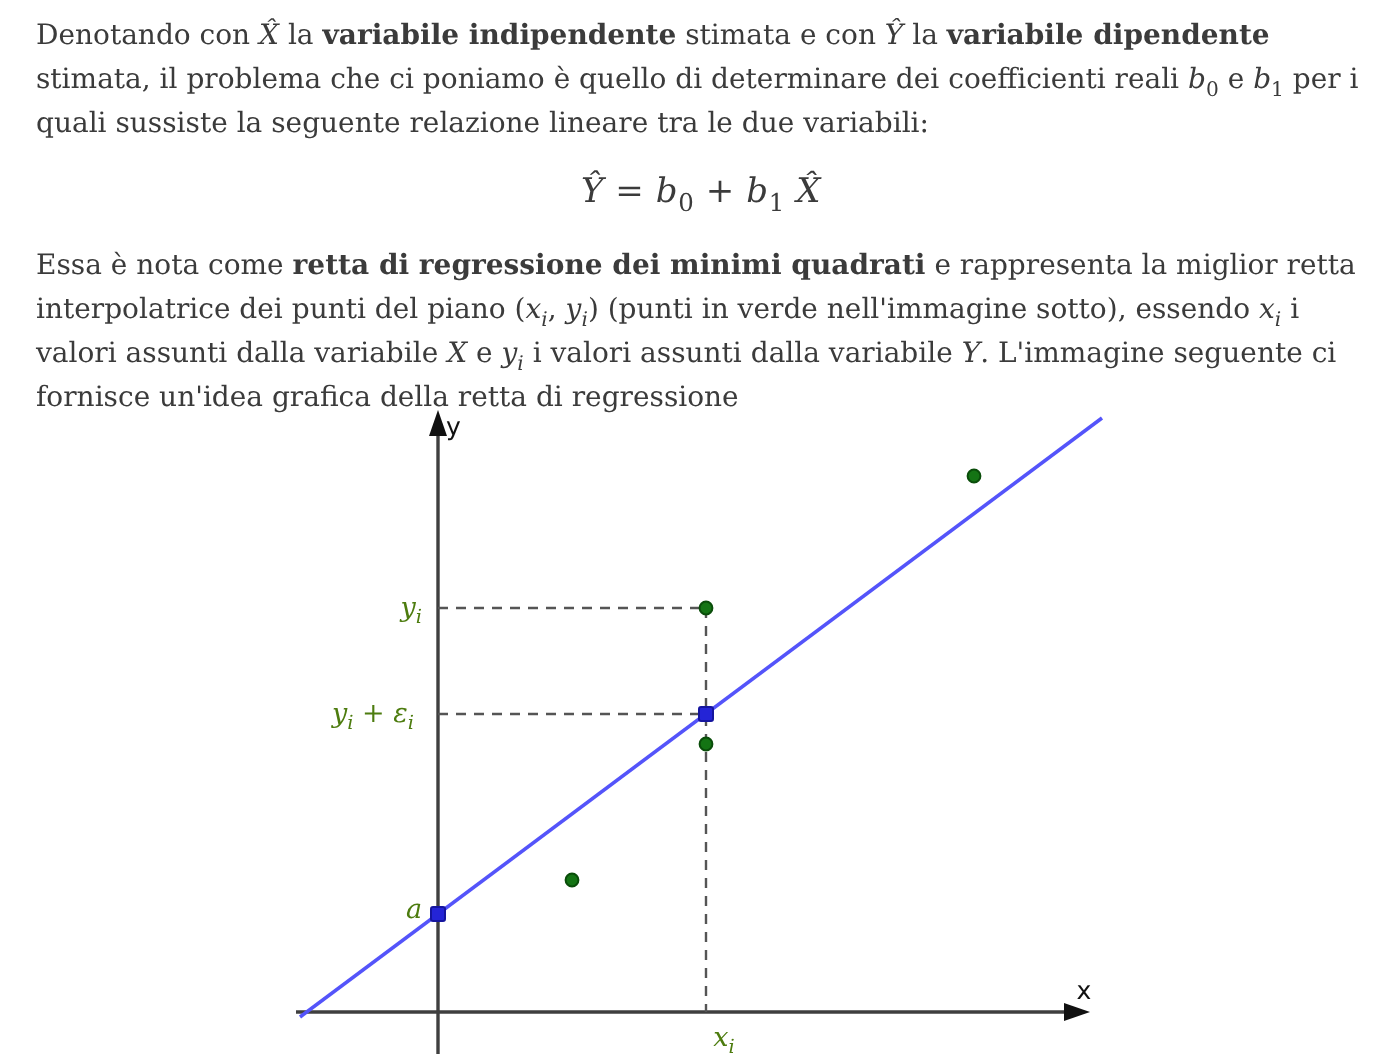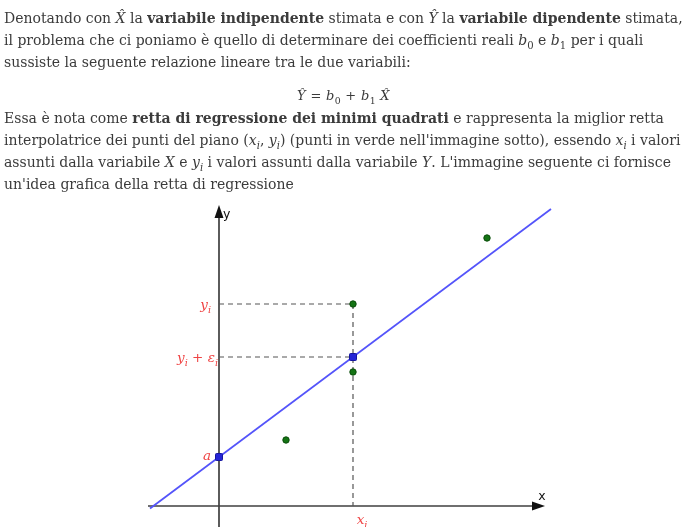--- a/index.html
+++ b/index.html
@@ -5,55 +5,55 @@
   * { box-sizing: border-box; }
   html, body { margin: 0; padding: 0; }
   body {
     width: 693px; height: 527px;
     background: #ffffff;
     color: #3b3b3b;
     font-family: "DejaVu Serif", serif;
     overflow: hidden;
     position: relative;
   }
-  main { padding: 7px 10px 0 4px; }
+  main { padding: 7px 10px 0 18px; }
   p.doc {
     margin: 0;
     font-size: 14px;
     line-height: 22px;
   }
   p.doc + .formula { margin-top: 12px; }
   .b { font-weight: bold; }
   .m { font-style: italic; }
   sub { font-size: 0.72em; line-height: 0; }
   .formula {
     text-align: center;
-    font-size: 13px;
+    font-size: 17px;
     line-height: 22px;
-    margin: 12px 0 0 0;
+    margin: 12px 0 15px 0;
     letter-spacing: 0.3px;
   }
   .p2 { margin-top: 0; }
   figure.chart {
     position: absolute;
     left: 0; top: 202px;
     width: 693px; height: 325px;
     margin: 0; padding: 0;
   }
   #chart-svg { position: absolute; left: 0; top: 0; width: 693px; height: 325px; }
   #chart-labels { position: absolute; left: 0; top: 0; width: 693px; height: 325px; pointer-events: none; }
   .chart-label { position: absolute; white-space: nowrap; }
   .anchor-start  { transform: translate(0, -50%); }
   .anchor-middle { transform: translate(-50%, -50%); }
   .anchor-end    { transform: translate(-100%, -50%); }
   .math-label {
     font-family: "DejaVu Serif", serif;
     font-style: italic;
     font-size: 13.5px;
-    color: #ef4444;
+    color: #4d7c0f;
   }
   .axis-letter {
     font-family: "DejaVu Sans", sans-serif;
     font-size: 12.5px;
     font-weight: 500;
     color: #111111;
   }
 </style>
 </head>
 <body>
@@ -78,19 +78,19 @@
       <line x1="150" y1="306.5" x2="551" y2="7" stroke="#5454fa" stroke-width="1.8"></line>
       <circle cx="487" cy="36" r="3.2" fill="#147414" stroke="#0a4d0a" stroke-width="1"></circle>
       <circle cx="353" cy="102" r="3.2" fill="#147414" stroke="#0a4d0a" stroke-width="1"></circle>
       <circle cx="353" cy="170" r="3.2" fill="#147414" stroke="#0a4d0a" stroke-width="1"></circle>
       <circle cx="286" cy="238" r="3.2" fill="#147414" stroke="#0a4d0a" stroke-width="1"></circle>
       <rect x="215.5" y="251.5" width="7" height="7" rx="1" fill="#2424d6" stroke="#15159e" stroke-width="1"></rect>
       <rect x="349.5" y="151.5" width="7" height="7" rx="1" fill="#2424d6" stroke="#15159e" stroke-width="1"></rect>
     </svg>
   <div id="chart-labels">
       <div class="chart-label anchor-end math-label" style="left: 211px; top: 102px;"><span class="m">y</span><sub class="m">i</sub></div>
-      <div class="chart-label anchor-end math-label" style="left: 218px; top: 155px;"><span class="m">y</span><sub class="m">i</sub><span class="m"> + ε</span><sub class="m">i</sub></div>
+      <div class="chart-label anchor-end math-label" style="left: 207px; top: 155px;"><span class="m">y</span><sub class="m">i</sub><span class="m"> + ε</span><sub class="m">i</sub></div>
       <div class="chart-label anchor-end math-label" style="left: 211px; top: 253px;"><span class="m">a</span></div>
       <div class="chart-label anchor-middle math-label" style="left: 362px; top: 317px;"><span class="m">x</span><sub class="m">i</sub></div>
       <div class="chart-label anchor-start axis-letter" style="left: 223px; top: 11px;"><span>y</span></div>
       <div class="chart-label anchor-middle axis-letter" style="left: 542px; top: 293px;"><span>x</span></div>
     </div>
 </figure>
 
 </body></html>

